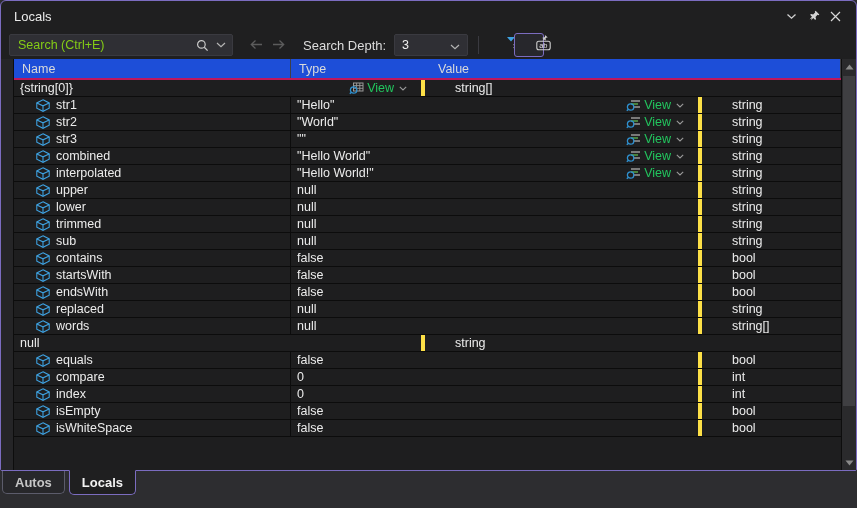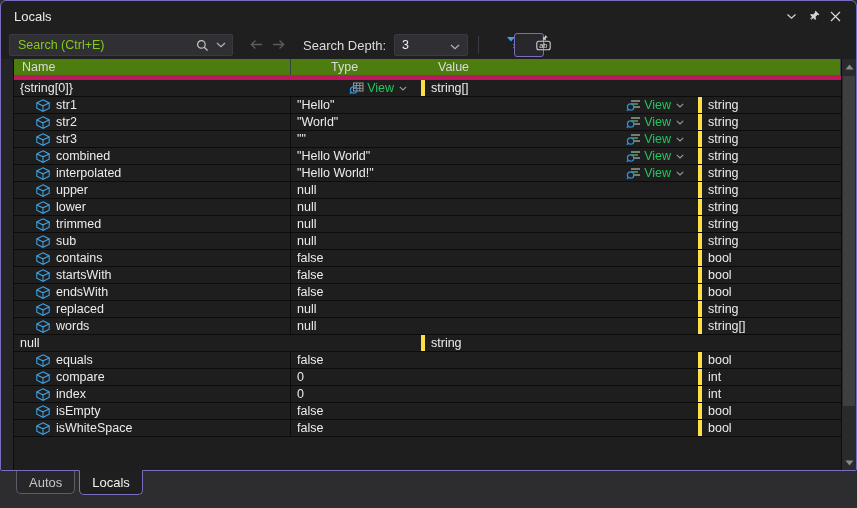--- a/index.html
+++ b/index.html
@@ -40,45 +40,45 @@
   }
   .depth-select .val { color:#f0f0f0; font-size:12.5px; flex:1; }
   .tool-sep { width:1px; height:18px; background:#3a3a40; margin:0 7px 0 10px; }
   .iconbtn { width:24px; height:24px; display:flex; align-items:center; justify-content:center; border-radius:3px;padding-left:28px; }
   .iconbtn.active { border:1px solid #7b6cc0; background:#27272c; }
 
   
   .grid { flex:1; display:flex; min-height:0; background:#1e1e1f; }
   .gutter { width:13px; background:#252527; border-right:1px solid #0d0d0d; flex:0 0 auto; }
   .grid-main { flex:1; display:flex; flex-direction:column; min-width:0; }
-  .ghead { height:21px; display:flex; background:#4d7c0f; border-bottom:5px solid #be185d; flex:0 0 auto;gap:32px; }
+  .ghead { height:21px; display:flex; background:#1d4ed8; border-bottom:2px solid #be185d; flex:0 0 auto; }
   .ghead .hc { display:flex; align-items:center; padding-left:8px; color:#dadada; font-size:12.5px; border-right:1px solid #3f3f46; }
   .hc.c-name { width:277px; }
   .hc.c-value { width:411px; }
   .hc.c-type { flex:1; border-right:none; }
   .rows { flex:1; overflow:hidden; }
   .grow { height:17px; display:flex; border-bottom:1px solid #0c0c0c; font-size:12.5px; color:#ececec; }
   .cell { display:flex; align-items:center; overflow:hidden; white-space:nowrap; }
   .cell.c-name { width:277px; border-right:1px solid #0c0c0c; padding-left:22px; }
   .cell.c-value { width:411px; border-right:4px solid #fde047; padding:0 14px 0 6px; }
-  .cell.c-type { flex:1; padding-left:6px; }
+  .cell.c-type { flex:1; padding-left:6px;margin-left:24px; }
   .cube { margin-right:6px; flex:0 0 auto; display:flex; }
   .val-text { flex:1; overflow:hidden; text-overflow:ellipsis; }
   .view-btn { display:flex; align-items:center; gap:3px; color:#22c55e; flex:0 0 auto; }
   .view-btn .vicon { display:flex; }
   .view-btn .vchev { display:flex; margin-left:2px; }
 
   
   .vscroll { width:15px; background:#2a2a2c; border-left:1px solid #0d0d0d; display:flex; flex-direction:column; flex:0 0 auto; }
   .sb-arrow { height:15px; display:flex; align-items:center; justify-content:center; flex:0 0 auto; }
   .sb-track { flex:1; position:relative; }
   .sb-thumb { position:absolute; top:2px; left:1px; right:1px; height:330px; background:#3f3f42; }
 
   
-  .tabstrip { position:absolute; top:471px; left:0; width:857px; height:37px; background:#2d2d30; display:flex; padding-left:16px; }
+  .tabstrip { position:absolute; top:471px; left:0; width:857px; height:37px; background:#2d2d30; display:flex; padding-left:2px;font-weight:bold; }
   .tab {
     height:23px; padding:0 12px; display:flex; align-items:center; font-size:13px;
     color:#c6c6c6; background:#27272a; border:1px solid #5c5c6b; border-top:none;
     border-radius:0 0 5px 5px; margin-right:4px;
   }
   .tab.active {
     position:relative; top:-1px; z-index:5; height:25px;
     color:#f2f2f2; background:#1f1f20; border:1px solid #7b6cc0; border-top:1px solid #1f1f20;
   }
 </style>

